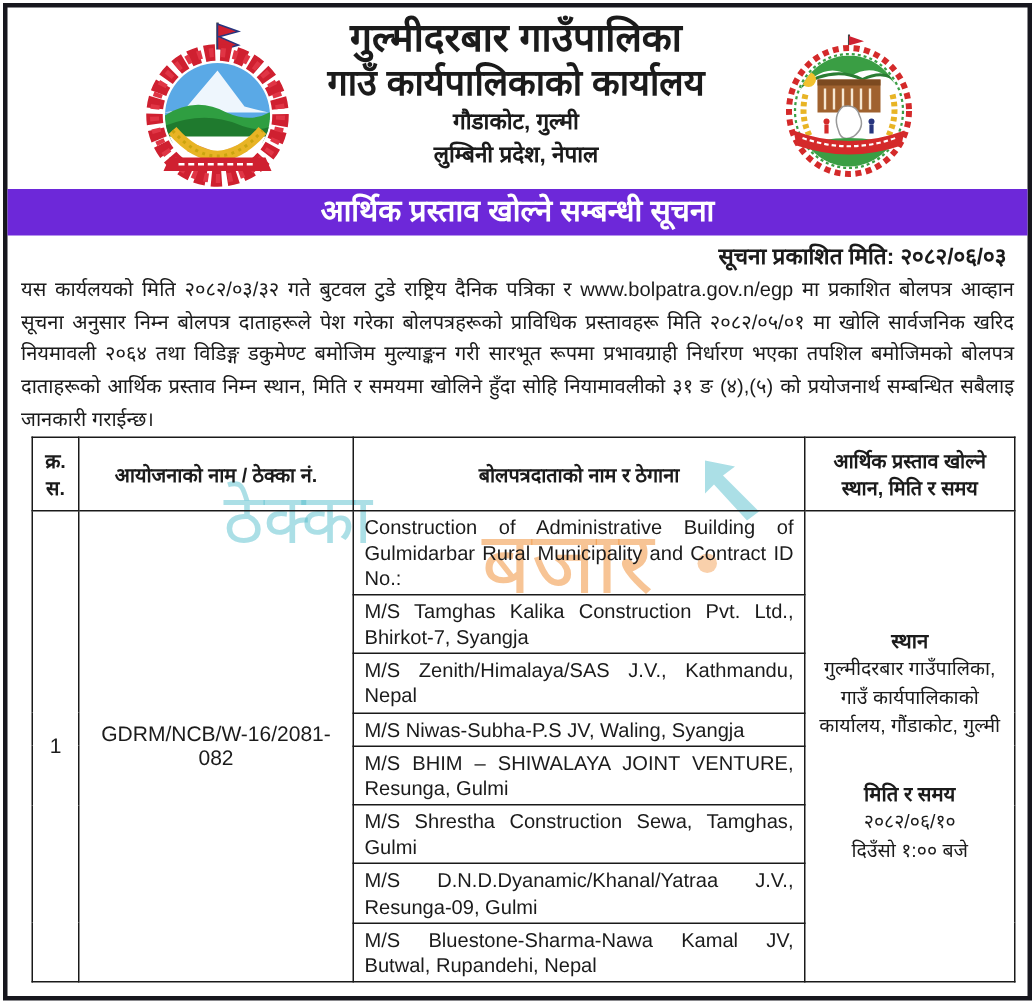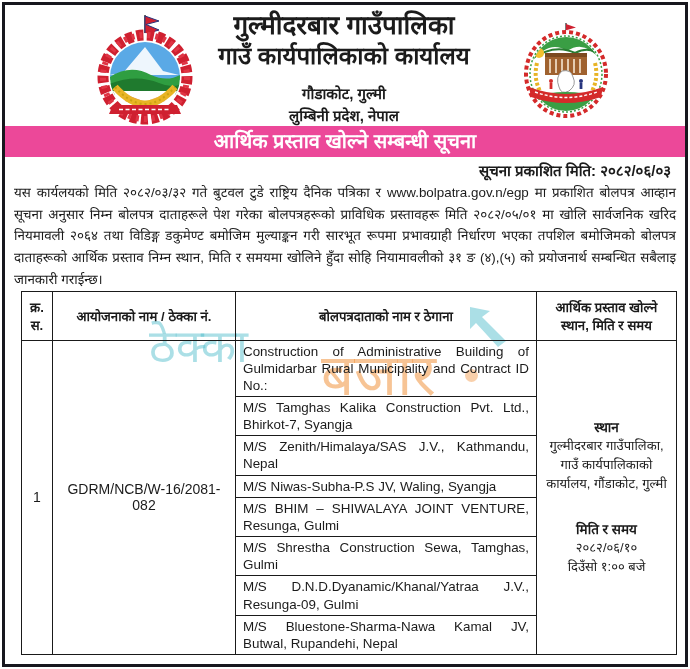--- a/index.html
+++ b/index.html
@@ -8,25 +8,25 @@
   .page{position:absolute;left:2px;top:2px;right:2px;bottom:2px;
         border:3px solid #17171e;background:#fff;box-sizing:border-box;}
 
   
   .header{position:relative;height:121px;}
   .emblem-left{position:absolute;left:84px;top:8px;}
   .emblem-right{position:absolute;right:68px;top:14px;}
   .header-text{position:absolute;left:168px;right:170px;top:6px;text-align:center;}
   .h-line1{font-size:26px;font-weight:bold;line-height:1.15;}
   .h-line2{font-size:24px;font-weight:bold;line-height:1.25;}
-  .h-line3{font-size:15px;font-weight:bold;line-height:1.5;margin-top:12px;}
+  .h-line3{font-size:15px;font-weight:bold;line-height:1.5;}
   .h-line4{font-size:15px;font-weight:bold;line-height:1.4;}
 
   
-  .banner{height:31px;background:#ec4899;color:#fff;text-align:center;
+  .banner{height:31px;background:#6d28d9;color:#fff;text-align:center;
           font-size:20px;font-weight:bold;line-height:31px;}
 
   .published{text-align:right;font-size:15px;font-weight:bold;padding:3px 14px 0 0;}
 
   .body-text{margin:2px 9px 0 9px;font-size:13.4px;line-height:1.62;
              text-align:justify;}
   .tapasil{text-align:center;font-weight:bold;font-size:13.5px;margin:2px 0 3px 0;}
 
   
   .table-wrap{position:relative;margin:0 16px;}

